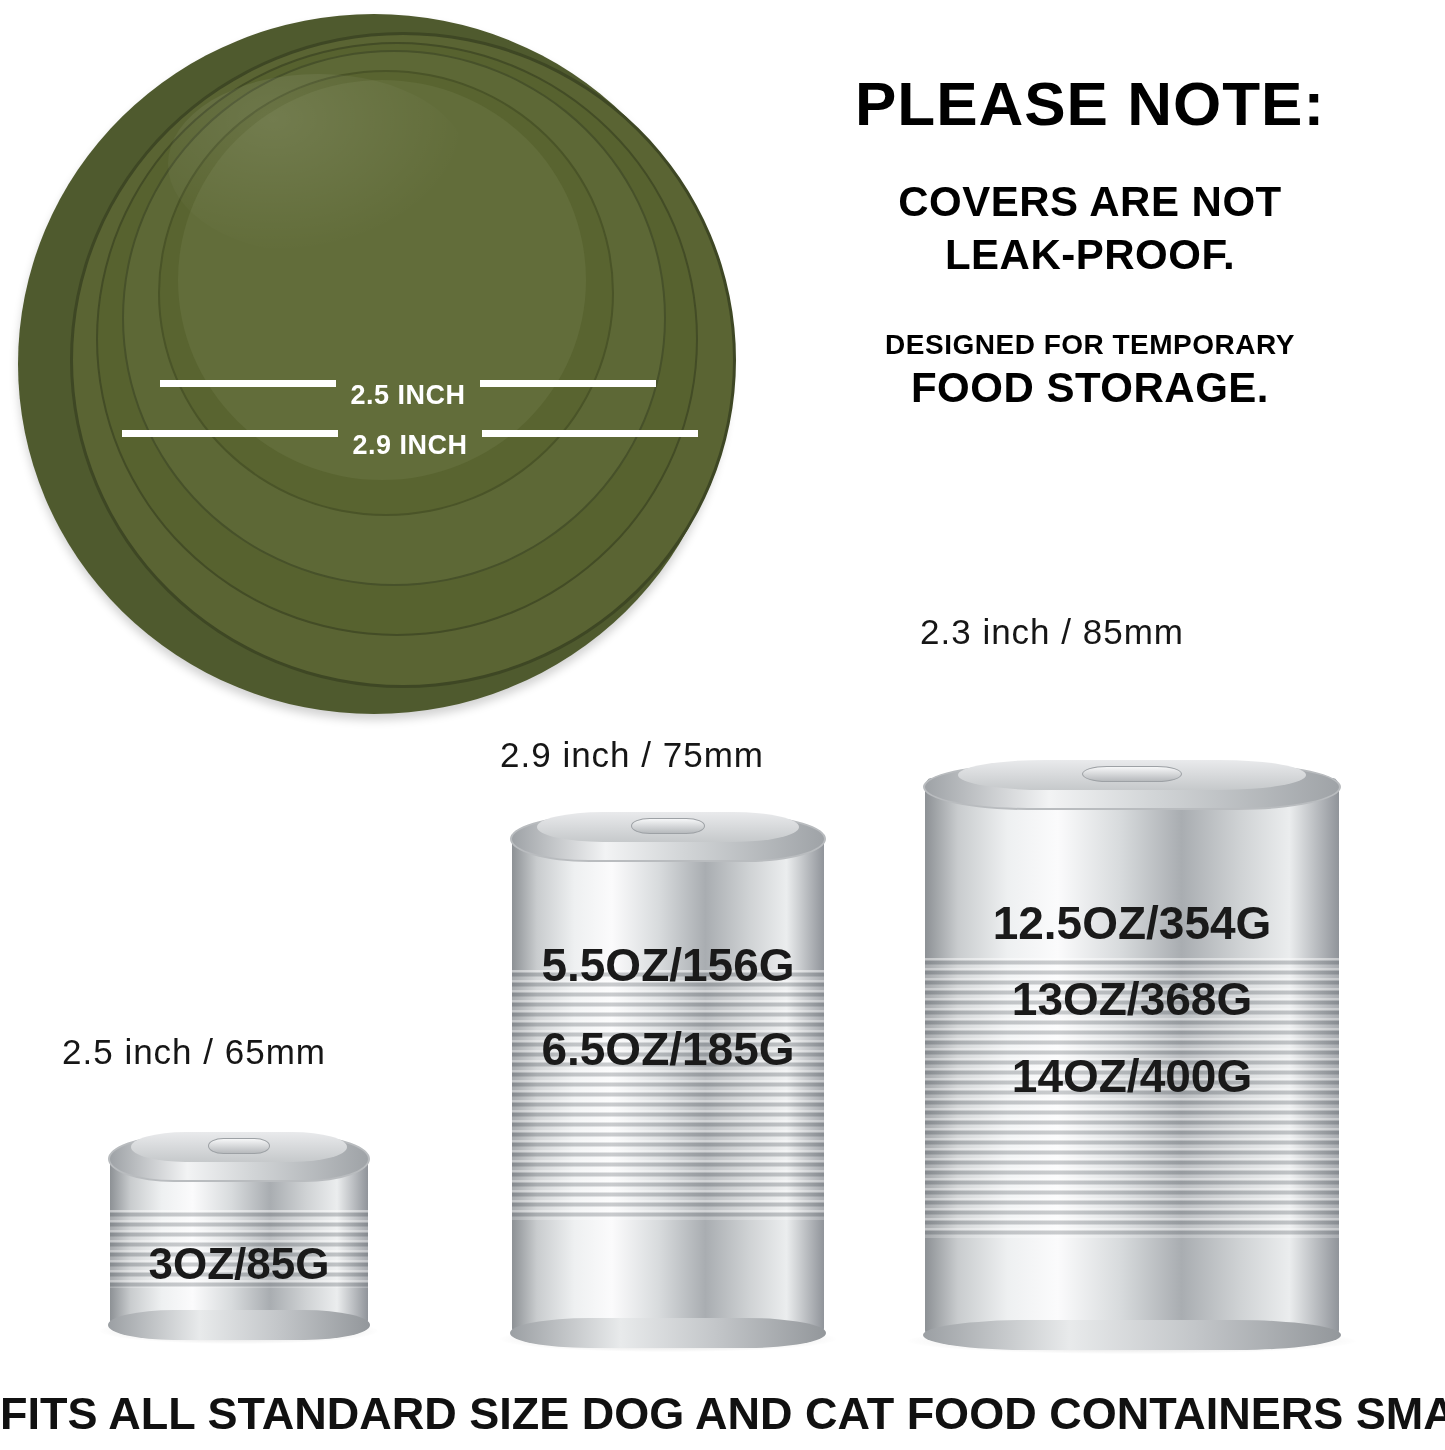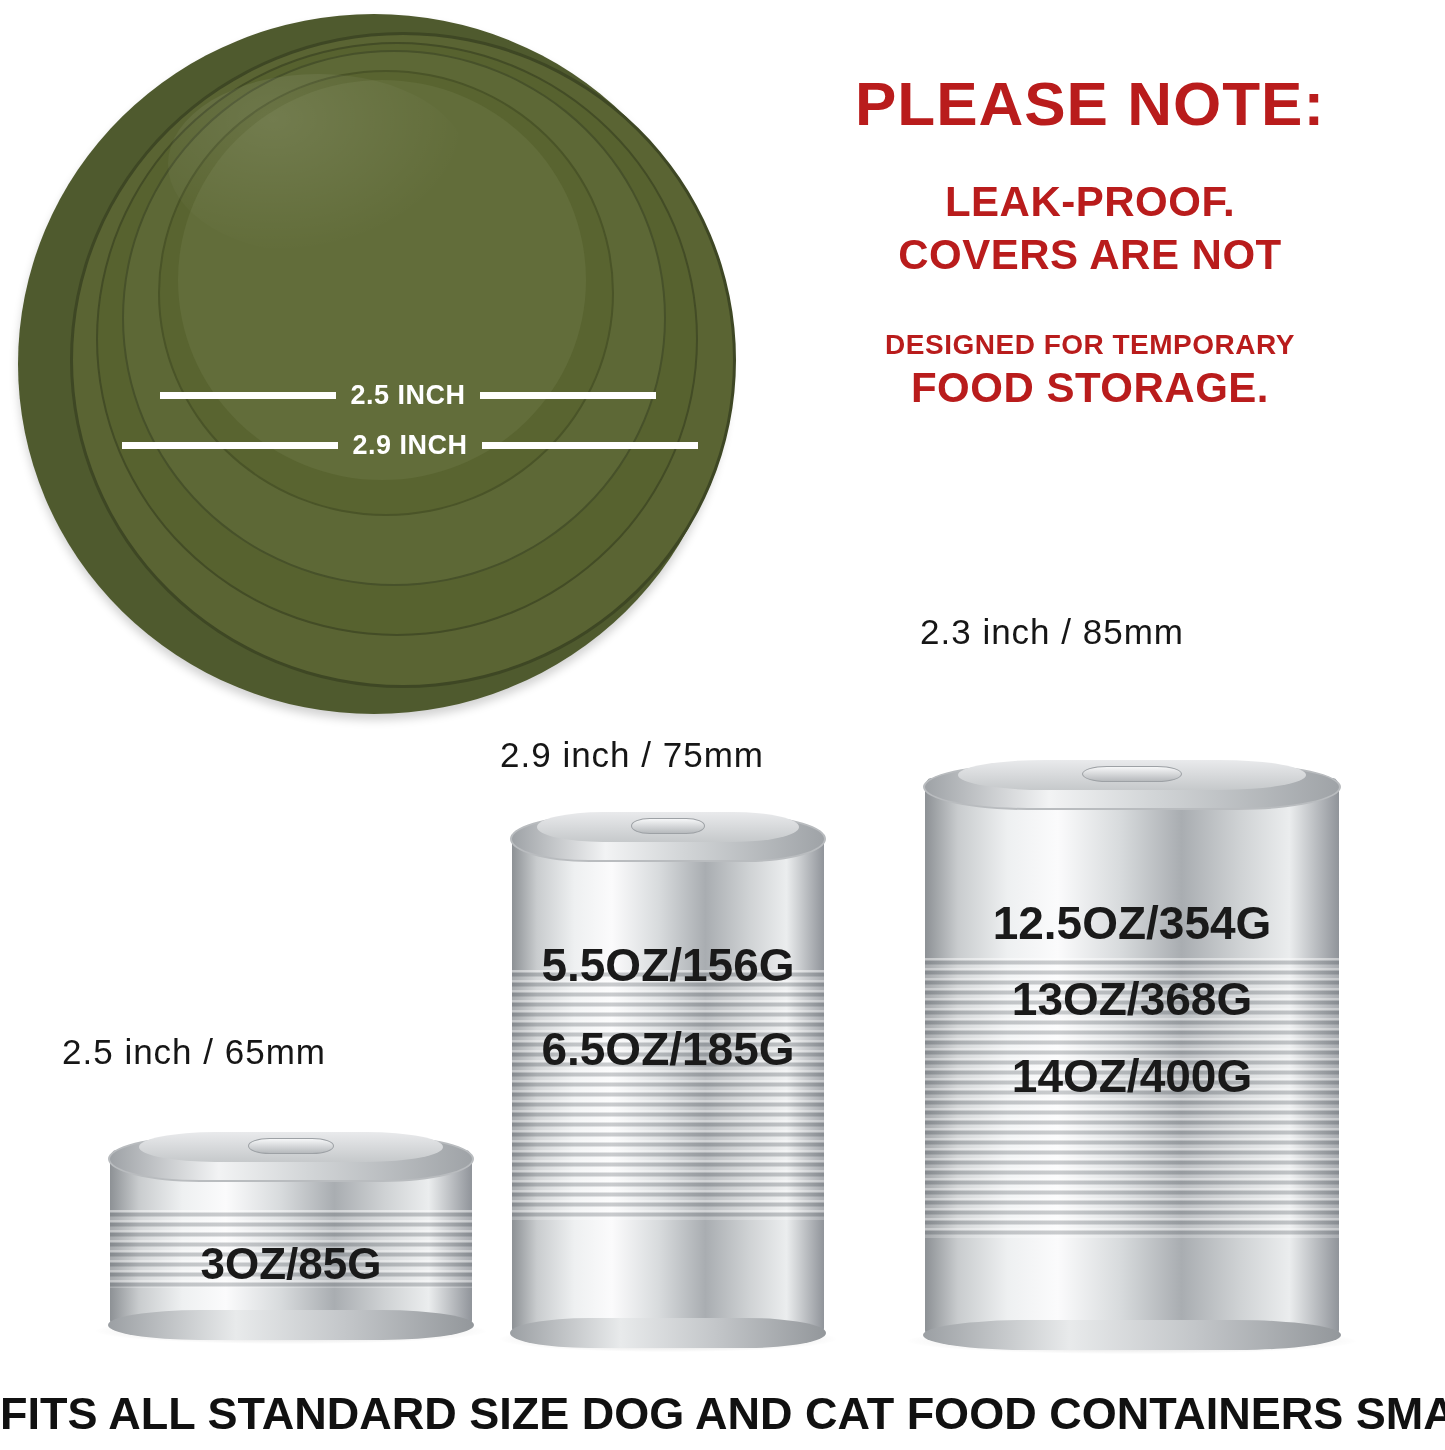--- a/index.html
+++ b/index.html
@@ -80,21 +80,21 @@
     width: 300px; height: 180px;
     border-radius: 50%;
     background: radial-gradient(ellipse at 35% 25%, rgba(255,255,255,0.10), rgba(255,255,255,0) 70%);
     pointer-events: none;
   }
 
   
   .meas {
     position: absolute;
     display: flex;
-    align-items: center;
+    align-items: flex-start;
     justify-content: center;
     color: #ffffff;
     font-weight: bold;
     letter-spacing: 0.5px;
   }
   .meas .bar {
     height: 7px;
     background: #ffffff;
     flex: 1 1 auto;
   }
@@ -108,21 +108,21 @@
   .meas-2 { left: 104px; top: 416px; width: 576px; }
   .meas-3 { left: 78px;  top: 486px; width: 620px; }
 
   
   .note-block {
     position: absolute;
     left: 760px;
     top: 70px;
     width: 660px;
     text-align: center;
-    color: #b91c1c;
+    color: #000000;
     font-family: "Liberation Sans", sans-serif;
   }
   .note-title {
     font-size: 62px;
     font-weight: bold;
     letter-spacing: 1px;
     line-height: 1.1;
     margin-bottom: 38px;
   }
   .note-line {
@@ -249,21 +249,21 @@
     color: #1a1a1a;
     letter-spacing: 0px;
     line-height: 1.18;
     z-index: 5;
   }
 
   
   #can-small {
     left: 110px;
     top: 1150px;
-    width: 362px;
+    width: 258px;
     height: 180px;
   }
   #can-small .ribs { top: 60px; height: 78px; }
   #can-small .can-text { top: 88px; font-size: 44px; }
 
   
   #can-medium {
     left: 512px;
     top: 830px;
     width: 312px;
@@ -320,22 +320,22 @@
     <div class="meas meas-2">
       <div class="bar"></div>
       <div class="txt">2.9 INCH</div>
       <div class="bar"></div>
     </div>
 
   </div>
 
   <div class="note-block">
     <div class="note-title">PLEASE NOTE:</div>
+    <div class="note-line">COVERS ARE NOT</div>
     <div class="note-line">LEAK-PROOF.</div>
-    <div class="note-line">COVERS ARE NOT</div>
     <div class="note-para2">DESIGNED FOR TEMPORARY</div>
     <div class="note-line">FOOD STORAGE.</div>
   </div>
 
   <div class="size-label label-large">2.3 inch / 85mm</div>
   <div class="size-label label-med">2.9 inch / 75mm</div>
   <div class="size-label label-small">2.5 inch / 65mm</div>
 
   <div class="can" id="can-small">
     <div class="can-shadow"></div>

